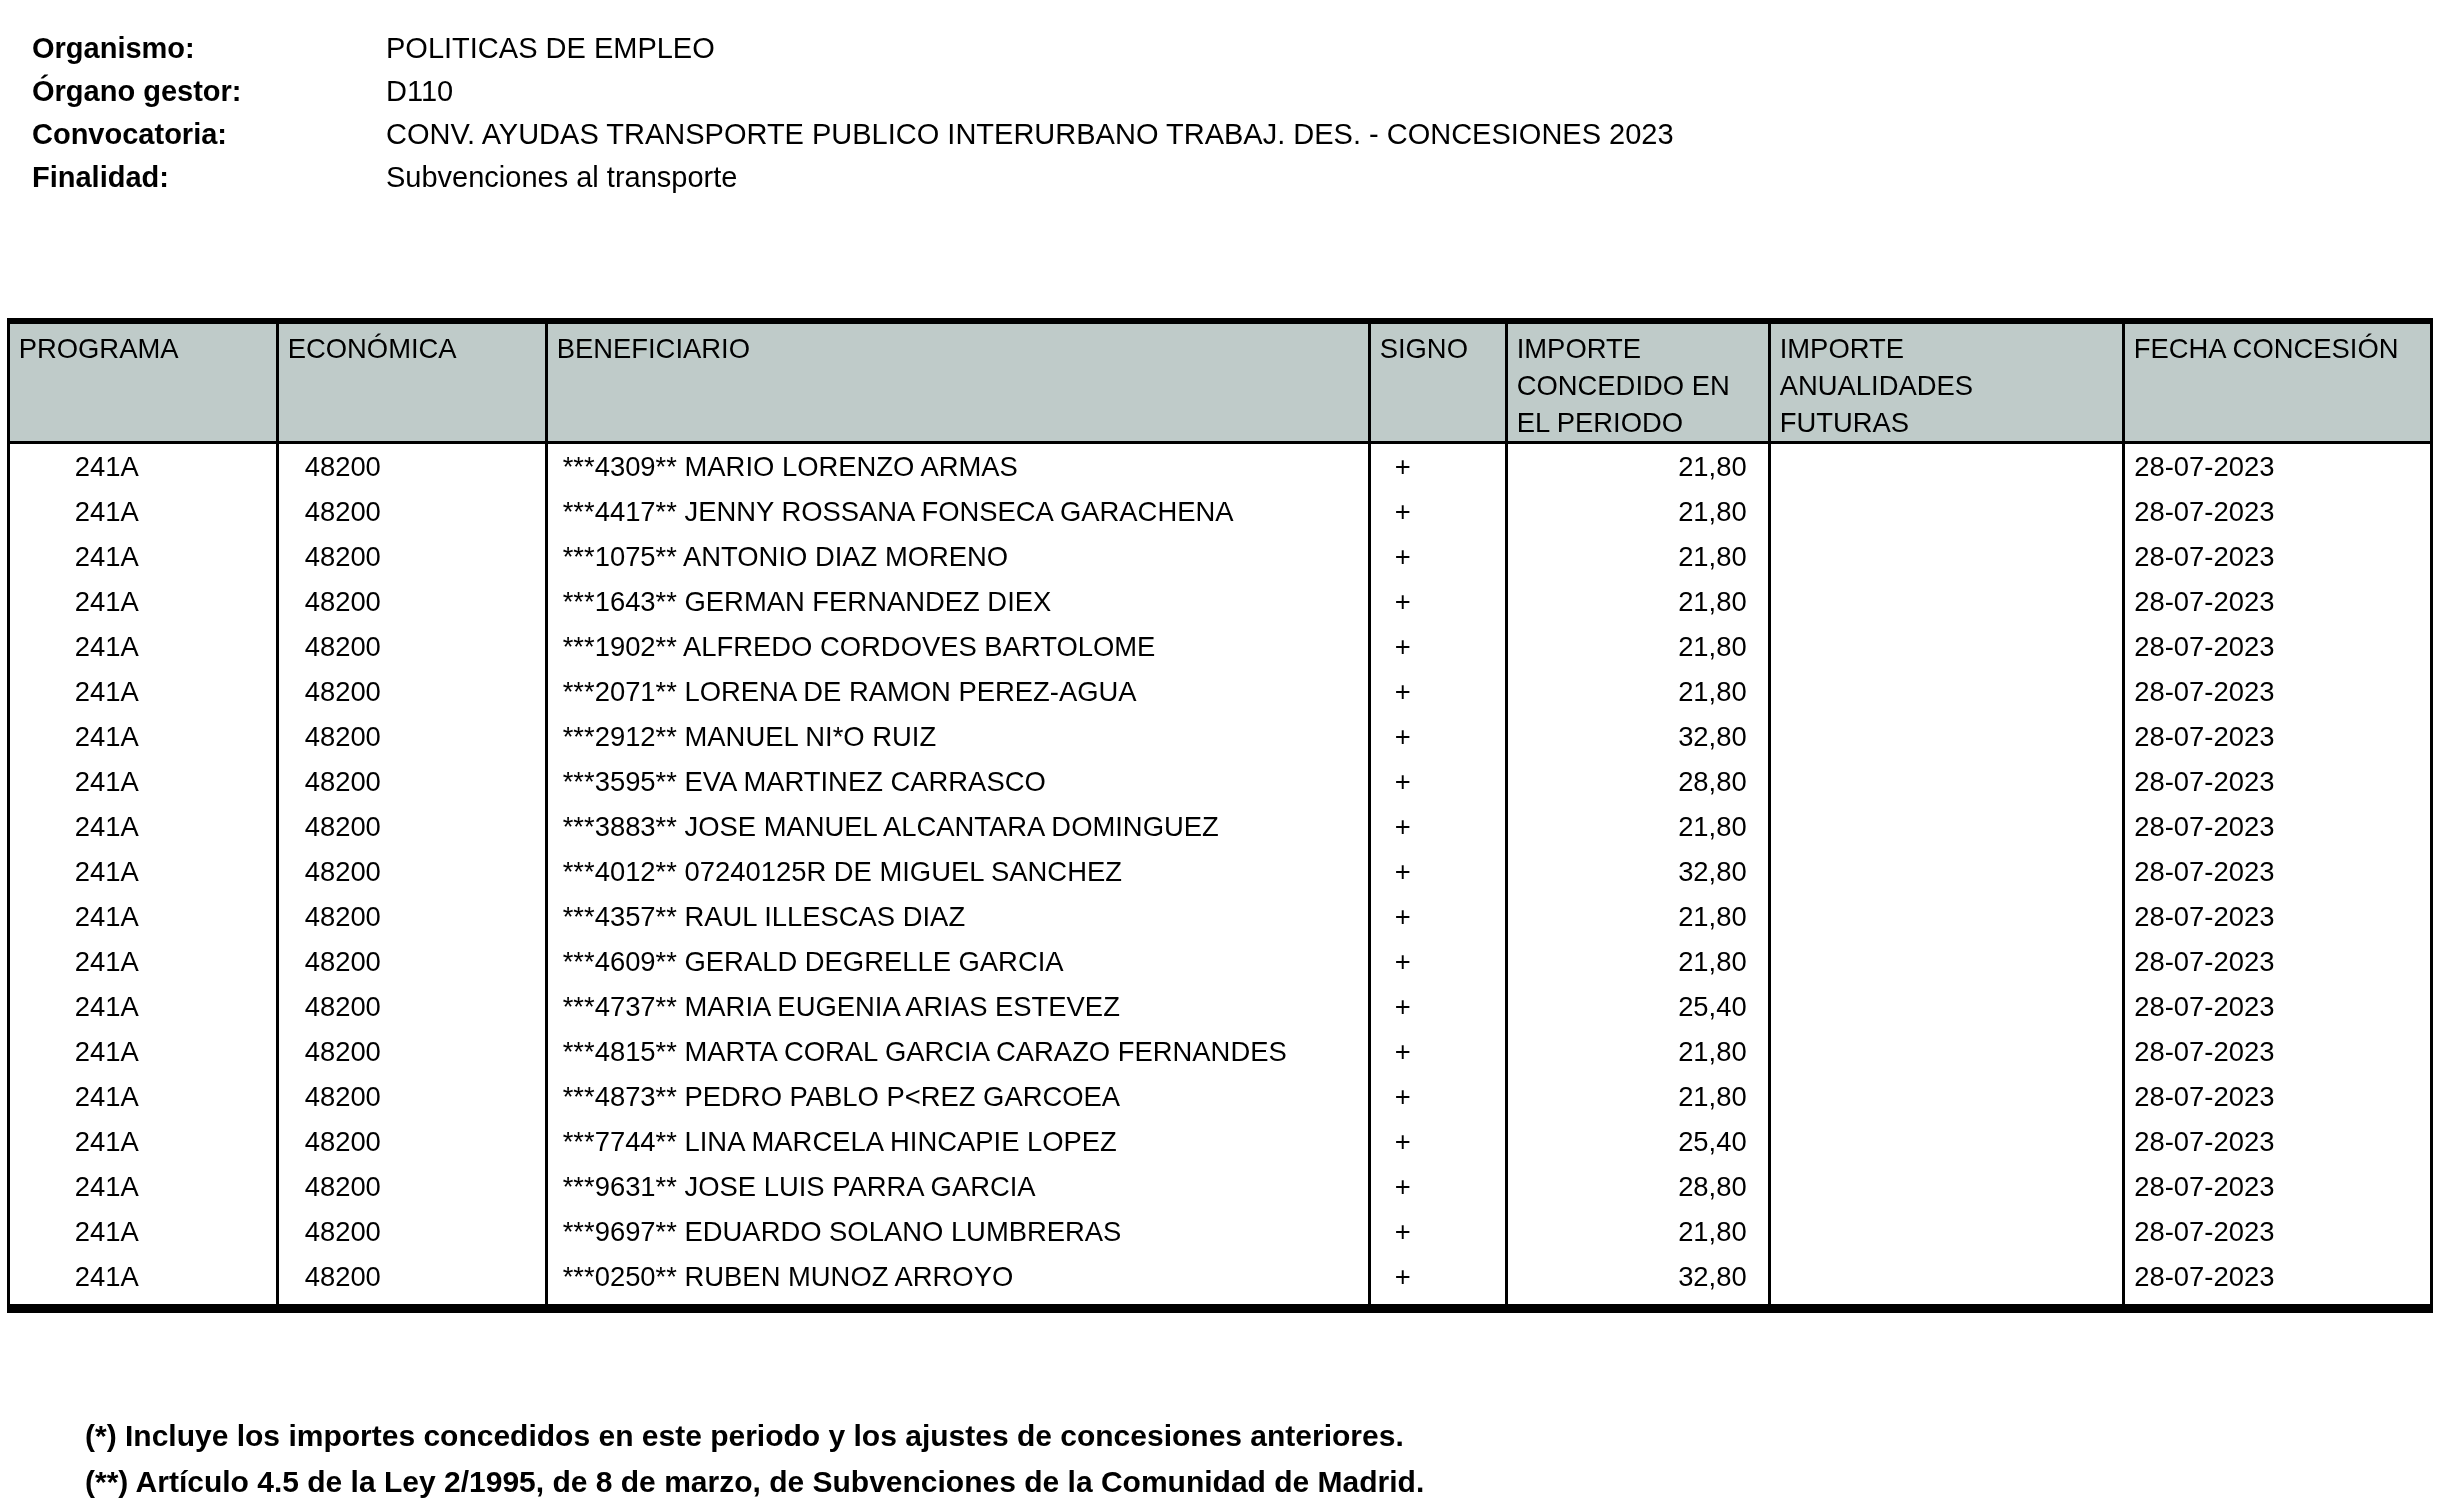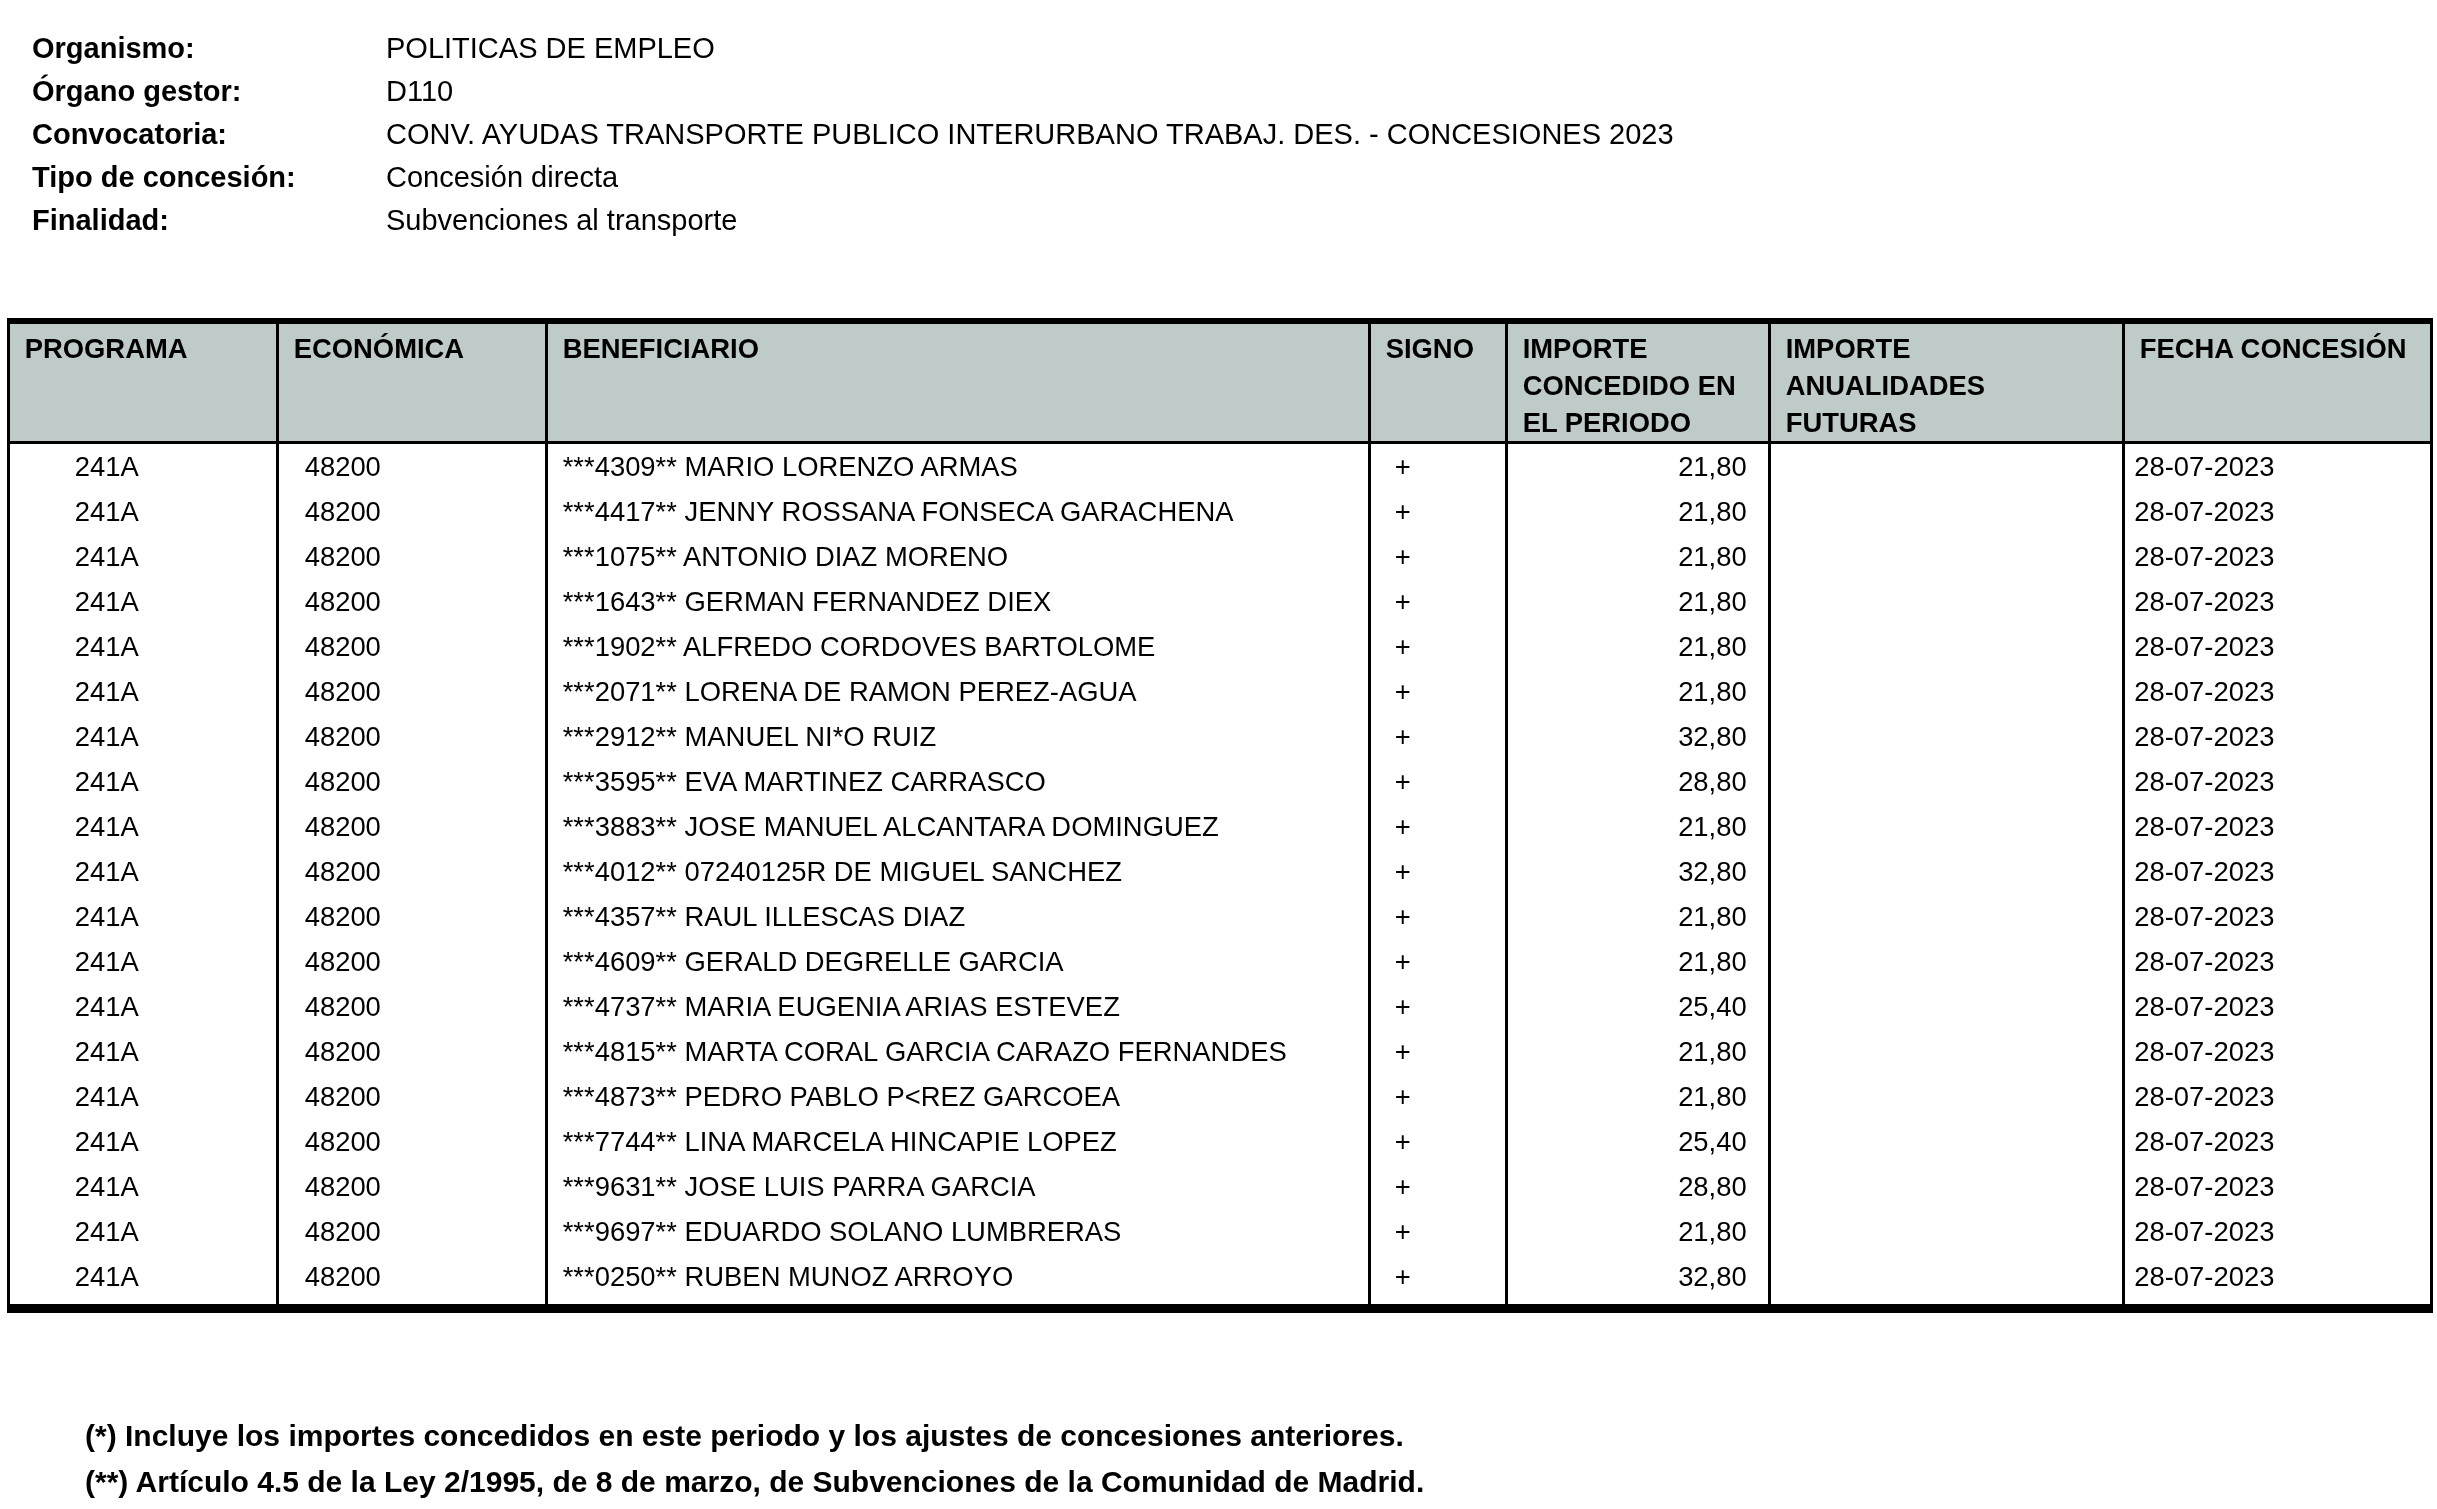--- a/index.html
+++ b/index.html
@@ -47,24 +47,24 @@
   col.w6 { width: 354px; }
   col.w7 { width: 308px; }
 
   .doc-table th {
     background: var(--header-bg, #bfcbc9);
     border: 3px solid var(--border-color, #000);
     height: 112px;
     box-sizing: border-box;
     vertical-align: top;
     text-align: left;
-    font-weight: 700;
+    font-weight: 400;
     white-space: pre-line;
     line-height: 37px;
-    padding: 6px 6px 0 15px;
+    padding: 6px 6px 0 9px;
   }
   .doc-table td {
     border-left: 3px solid var(--border-color, #000);
     border-right: 3px solid var(--border-color, #000);
     height: 45px;
     vertical-align: middle;
     padding-top: 4.4px;
     box-sizing: border-box;
     white-space: nowrap;
     overflow: hidden;
@@ -102,24 +102,20 @@
         <span class="meta-label">Organismo:</span>
         <span class="meta-value">POLITICAS DE EMPLEO</span>
       </div>
       <div class="meta-row">
         <span class="meta-label">Órgano gestor:</span>
         <span class="meta-value">D110</span>
       </div>
       <div class="meta-row">
         <span class="meta-label">Convocatoria:</span>
         <span class="meta-value">CONV. AYUDAS TRANSPORTE PUBLICO INTERURBANO TRABAJ. DES. - CONCESIONES 2023</span>
-      </div>
-      <div class="meta-row">
-        <span class="meta-label">Tipo de concesión:</span>
-        <span class="meta-value">Concesión directa</span>
       </div>
       <div class="meta-row">
         <span class="meta-label">Finalidad:</span>
         <span class="meta-value">Subvenciones al transporte</span>
       </div>
     </div>
 
   <table class="doc-table">
     <colgroup>
       <col class="w1">

